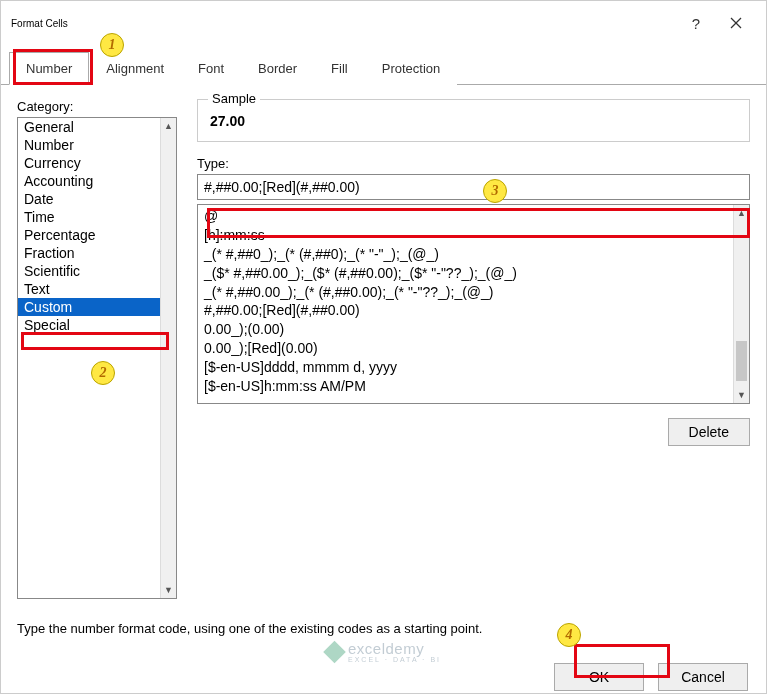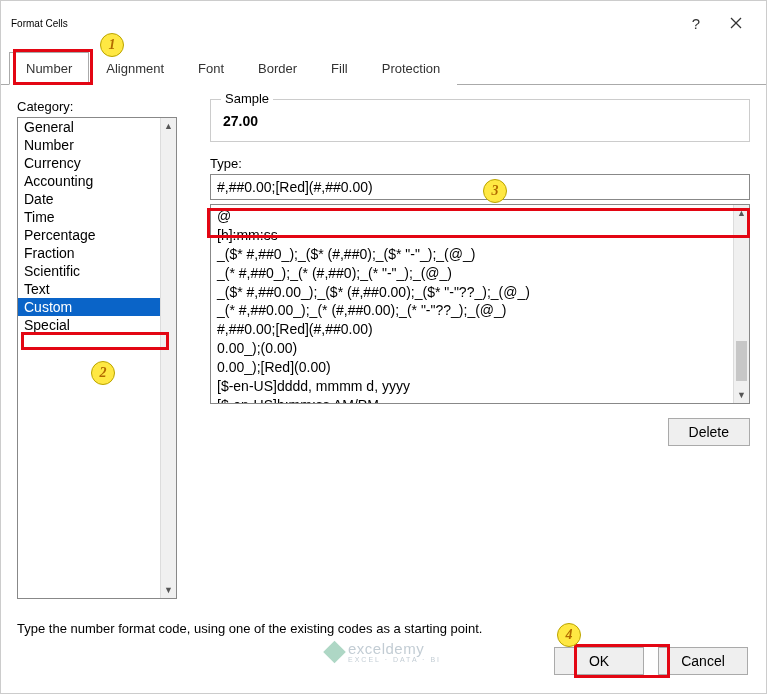--- a/index.html
+++ b/index.html
@@ -4,41 +4,41 @@
 <style>
   * { box-sizing: border-box; margin: 0; padding: 0; }
   body { font-family: "Segoe UI", Tahoma, sans-serif; font-size: 13px; background: #fff; width: 767px; height: 694px; border: 1px solid #ccc; position: relative; color: #000; }
   .titlebar { display: flex; align-items: center; padding: 8px 10px; }
   .titlebar-title { flex: 1; font-size: 10px; }
   .titlebar-btn { width: 40px; height: 28px; display: flex; align-items: center; justify-content: center; font-size: 15px; color: #333; cursor: pointer; }
   .tabs { display: flex; border-bottom: 1px solid #aaa; padding: 0 8px; margin-top: 6px; }
   .tab { padding: 8px 16px; font-size: 13px; color: #333; background: #fff; border: 1px solid transparent; cursor: pointer; position: relative; top: 1px; }
   .tab.active { border: 1px solid #aaa; border-bottom: 1px solid #fff; }
   .content { padding: 14px 16px; }
-  .row { display: flex; gap: 33px; }
+  .row { display: flex; gap: 20px; }
   .left-col { width: 160px; }
   .right-col { flex: 1; }
   .label { font-size: 13px; margin-bottom: 3px; display: inline-block; }
   .listbox { border: 1px solid #888; height: 482px; overflow-y: auto; background: #fff; position: relative; }
   .listbox-item { padding: 1px 6px; font-size: 14px; cursor: pointer; }
   .listbox-item.selected { background: #0a64c8; color: #fff; }
   .scrollbar-track { position: absolute; right: 0; top: 0; width: 16px; height: 100%; background: #f0f0f0; border-left: 1px solid #dcdcdc; }
   .scroll-up, .scroll-down { height: 16px; text-align: center; font-size: 9px; color: #555; line-height: 16px; }
   .sample-box { border: 1px solid #ccc; padding: 4px 10px 12px 10px; margin-bottom: 14px; position: relative; }
   .sample-legend { position: relative; top: -13px; background: #fff; padding: 0 4px; display: inline-block; }
   .sample-value { font-size: 14px; margin-top: -6px; padding-left: 2px; font-weight: bold; }
   .type-input { width: 100%; border: 1px solid #888; padding: 4px 6px; font-size: 14px; font-family: inherit; }
   .type-list { width: 100%; border: 1px solid #888; height: 200px; overflow: hidden; margin-top: 4px; background: #fff; position: relative; font-size: 14px; }
   .type-list-inner { padding: 2px 6px; line-height: 1.35; }
   .type-list .scrollbar-track { background: #f0f0f0; }
   .scroll-thumb { background: #c7c7c7; margin: 0 2px; }
   .delete-row { text-align: right; margin-top: 14px; }
   .btn { border: 1px solid #aaa; background: #efefef; padding: 5px 20px; font-size: 14px; cursor: pointer; font-family: inherit; }
   .hint { padding: 0 16px; margin-top: 8px; font-size: 13px; }
-  .actions { position: absolute; bottom: 18px; right: 18px; display: flex; gap: 14px; }
+  .actions { position: absolute; bottom: 2px; right: 18px; display: flex; gap: 14px; }
   .actions .btn { width: 90px; }
 
   .highlight-red { position: absolute; border: 3px solid #e30613; pointer-events: none; }
   .hl-tab { left: 12px; top: 48px; width: 80px; height: 36px; }
   .hl-custom { left: 20px; top: 331px; width: 148px; height: 18px; }
   .hl-type { left: 206px; top: 207px; width: 543px; height: 30px; }
   .hl-ok { left: 573px; bottom: 15px; width: 96px; height: 34px; }
 
   .callout { position: absolute; width: 24px; height: 24px; border-radius: 50%; background: #ffe843; border: 1px solid #bba400; color: #b36b00; font-weight: bold; display: flex; align-items: center; justify-content: center; font-size: 14px; pointer-events: none; font-style: italic; font-family: Georgia, serif; }
   .c1 { left: 99px; top: 32px; }
@@ -101,21 +101,20 @@
       <div class="sample-box">
         <span class="sample-legend">Sample</span>
         <div class="sample-value">27.00</div>
       </div>
       <span class="label">Type:</span>
       <input class="type-input" type="text" value="#,##0.00;[Red](#,##0.00)" style="">
       <div class="type-list">
         <div class="type-list-inner">
           <div>@</div>
           <div>[h]:mm:ss</div>
-          <div>_($* #,##0_);_($* (#,##0);_($* "-"_);_(@_)</div>
           <div>_(* #,##0_);_(* (#,##0);_(* "-"_);_(@_)</div>
           <div>_($* #,##0.00_);_($* (#,##0.00);_($* "-"??_);_(@_)</div>
           <div>_(* #,##0.00_);_(* (#,##0.00);_(* "-"??_);_(@_)</div>
           <div>#,##0.00;[Red](#,##0.00)</div>
           <div>0.00_);(0.00)</div>
           <div>0.00_);[Red](0.00)</div>
           <div>[$-en-US]dddd, mmmm d, yyyy</div>
           <div>[$-en-US]h:mm:ss AM/PM</div>
 
         </div>

